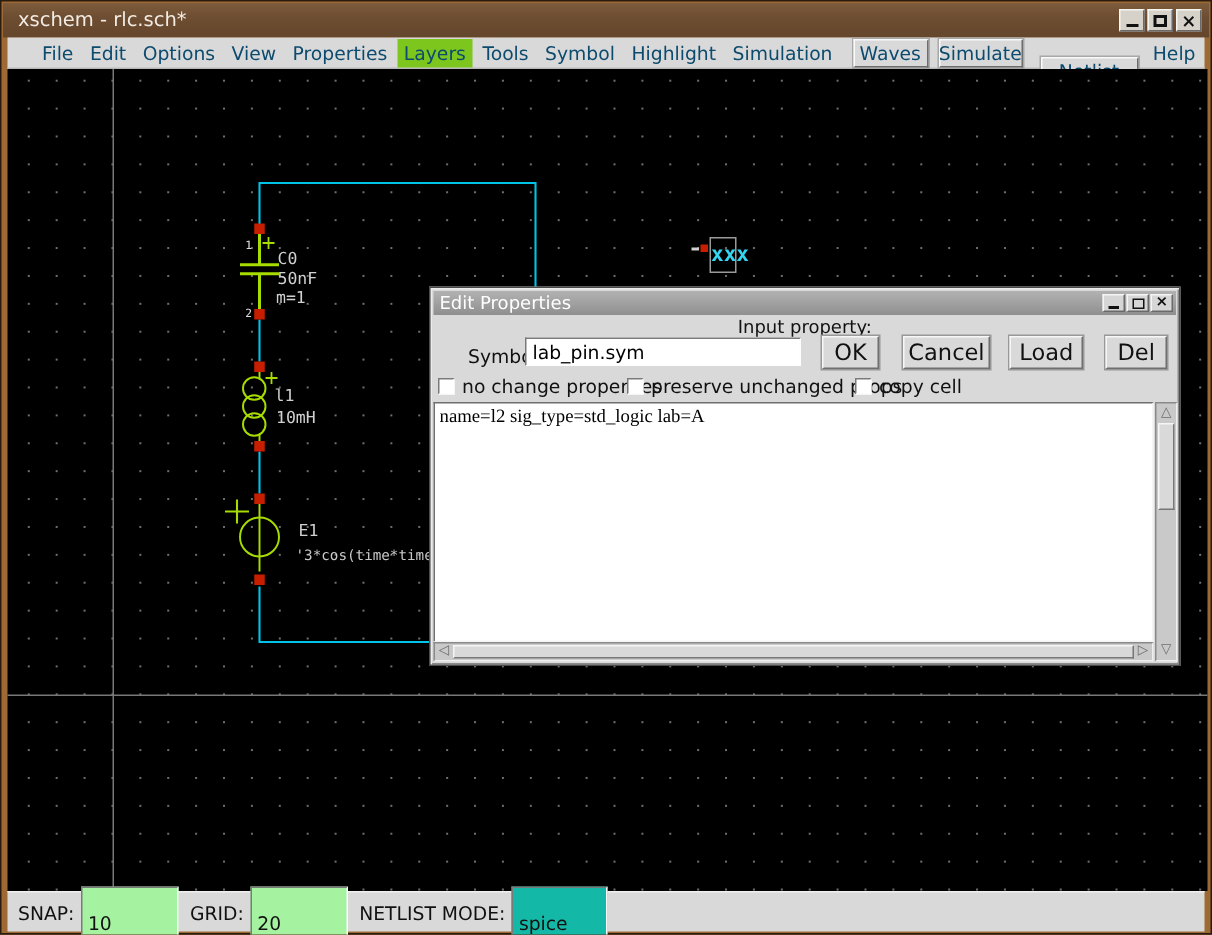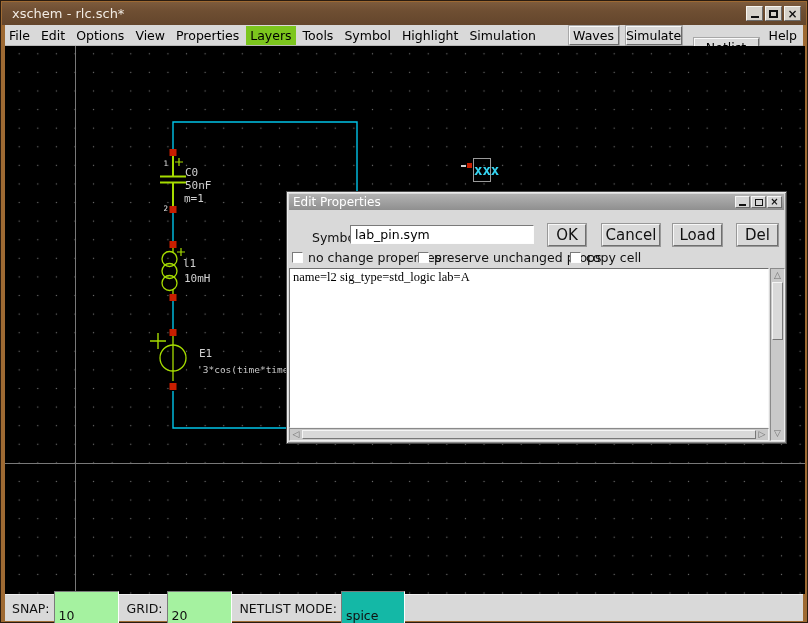--- a/index.html
+++ b/index.html
@@ -14,22 +14,22 @@
   .win-btns { position:absolute; top:4px; right:5px; display:flex; gap:2px; }
   .wbtn { width:17px; height:15px; background:#d6d2ca;
           border:1px solid; border-color:#f7f5f0 #6a6a6a #6a6a6a #f7f5f0;
           display:flex; align-items:center; justify-content:center; }
   .glyph-min { width:8px; height:2px; background:#111; margin-top:7px; }
   .glyph-max { width:9px; height:8px; border:2px solid #111; }
   .glyph-close { font-size:12px; font-weight:bold; color:#111; line-height:1; }
 
   
   .menubar { position:absolute; top:24px; left:4px; right:4px; height:21px; background:#d9d9d9;
-             display:flex; align-items:center; font-size:12.5px; color:#000000;
-             border-bottom:1px solid #b8b8b8; padding-left:0; }
+             display:flex; align-items:center; font-size:12.5px; color:#0c4a6e;
+             border-bottom:1px solid #b8b8b8; padding-left:19px; }
   .menu-item { padding:2px 4px; margin-right:3px; white-space:nowrap; }
   .menu-item.active { background:#7cc61e; }
   .mbtn { background:#d9d9d9; border:1px solid; border-color:#fafafa #6d6d6d #6d6d6d #fafafa;
           box-shadow:0 0 0 1px #a8a8a8; height:19px; display:flex; align-items:center;
           justify-content:center; font-size:12.5px; }
   .mbtn-waves { margin-left:auto; width:50px; }
   .mbtn-sim { margin-left:7px; width:56px; }
   .mbtn-net { margin-left:12px; width:65px;margin-top:24px; }
   .menu-help { margin-left:6px; margin-right:2px; }
 
@@ -211,20 +211,21 @@
           </div>
           <div class="dbtn">
             <div class="glyph-max"></div>
           </div>
           <div class="dbtn">
             <span class="glyph-close">×</span>
           </div>
         </div>
       </div>
 
+      <div class="dlg-prompt">Input property:</div>
 
       <div class="dlg-symbol-label">Symbol</div>
       <div class="dlg-entry">lab_pin.sym</div>
 
       <div class="dlg-pushbtn btn-ok">OK</div>
       <div class="dlg-pushbtn btn-cancel">Cancel</div>
       <div class="dlg-pushbtn btn-load">Load</div>
       <div class="dlg-pushbtn btn-del">Del</div>
 
       <div class="dlg-check chk-1">

